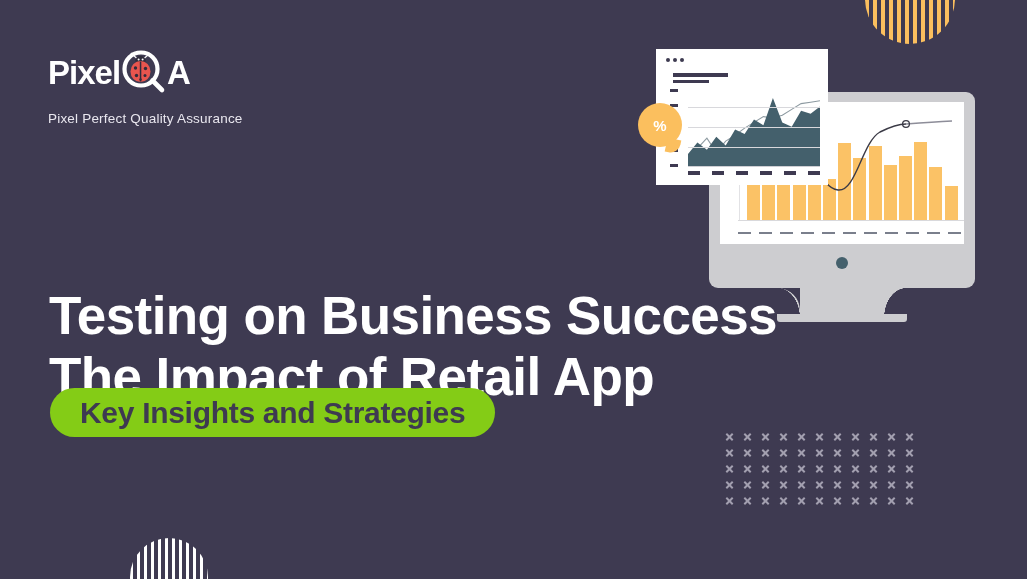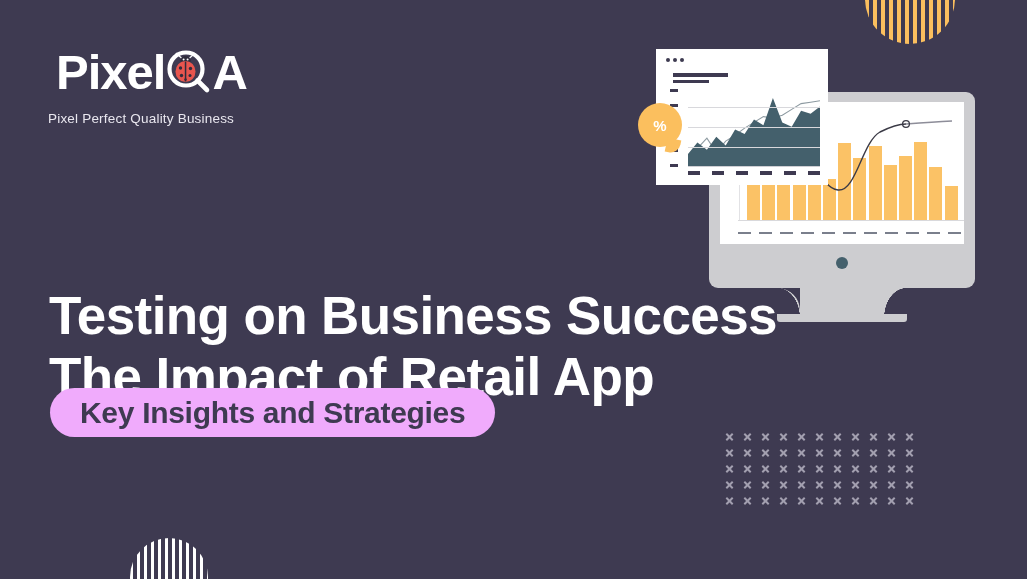--- a/index.html
+++ b/index.html
@@ -90,25 +90,24 @@
     position: absolute;
     left: 48px;
     top: 46px;
     width: 330px;
   }
   .logo-wordmark {
     display: flex;
     align-items: center;
     height: 52px;
     color: #ffffff;
-    font-size: 49px;
+    font-size: 33px;
     font-weight: bold;
     letter-spacing: -1px;
     line-height: 1;
-    margin-left: 8px;
   }
   .logo-word-pre,
   .logo-word-post { display: block; }
   .logo-mark {
     position: relative;
     width: 52px;
     height: 52px;
     margin: 0 -2px 0 -3px;
     flex: 0 0 auto;
   }
@@ -135,21 +134,21 @@
 
   .badge {
     position: absolute;
     left: 50px;
     top: 388px;
     height: 49px;
     padding: 0 30px;
     display: inline-flex;
     align-items: center;
     border-radius: 26px;
-    background: #f0abfc;
+    background: #84cc16;
     color: #3e3a51;
     font-size: 30px;
     font-weight: bold;
     letter-spacing: -0.3px;
   }
 
   
   .monitor {
     position: absolute;
     left: 709px;
@@ -475,21 +474,21 @@
             <circle cx="18.5" cy="22" r="1.7" fill="#2f2c3c"></circle>
             <circle cx="28.5" cy="22.5" r="1.7" fill="#2f2c3c"></circle>
             <circle cx="19.5" cy="29.5" r="1.7" fill="#2f2c3c"></circle>
             <circle cx="28" cy="29.5" r="1.5" fill="#2f2c3c"></circle>
             <circle cx="23.5" cy="33.5" r="1.2" fill="#2f2c3c"></circle>
           </g>
         </svg>
       </span>
       <span class="logo-word-post">A</span>
     </div>
-    <div class="logo-tagline">Pixel Perfect Quality Business</div>
+    <div class="logo-tagline">Pixel Perfect Quality Assurance</div>
   </div>
 
   <h1 class="headline">
     <span class="headline-line">Testing on Business Success</span>
     <span class="headline-line">The Impact of Retail App</span>
   </h1>
 
   <div class="badge">Key Insights and Strategies</div>
 
   <div class="monitor">

